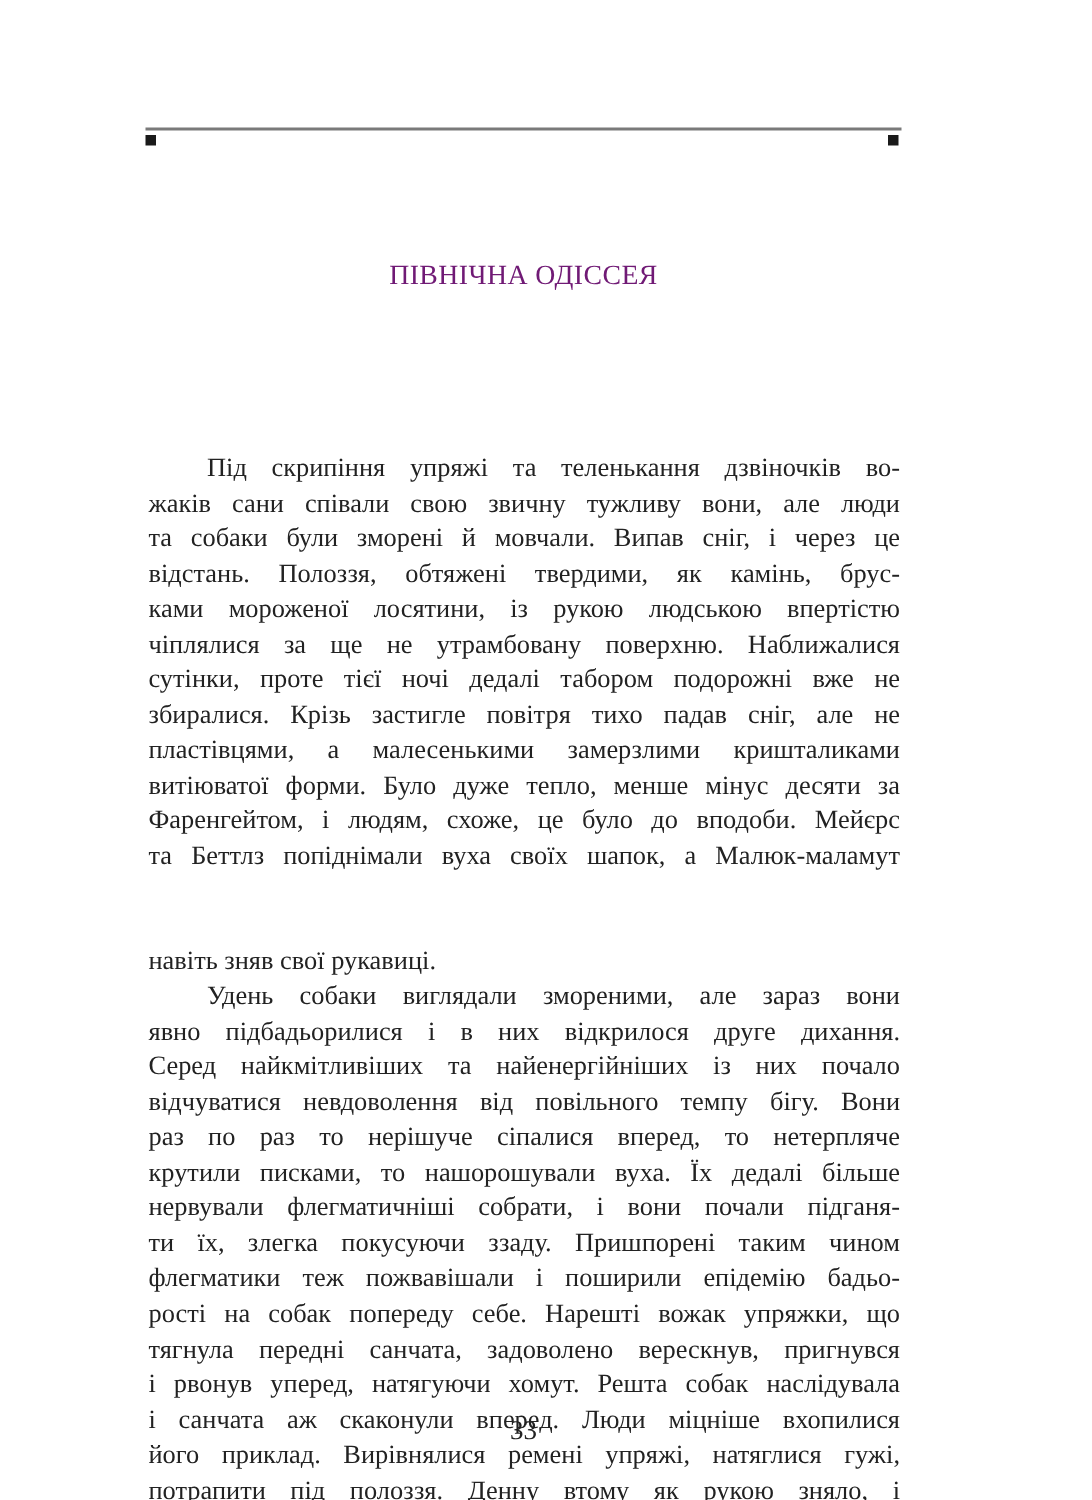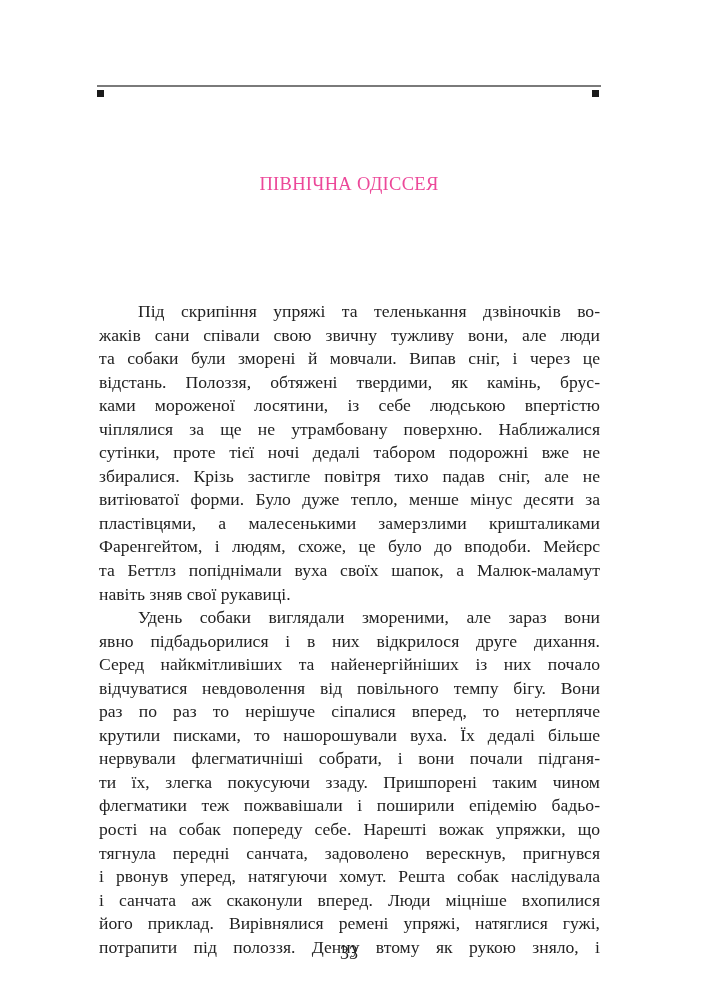--- a/index.html
+++ b/index.html
@@ -3,50 +3,50 @@
   <meta charset="utf-8">
   <style>
     html, body { margin: 0; padding: 0; background: #ffffff; }
     body { width: 728px; height: 1000px; position: relative; overflow: hidden;
            font-family: "Liberation Serif", "DejaVu Serif", serif; color: #1e1e1e; }
     .rule { position: absolute; left: 97px; top: 85px; width: 504px; height: 2px; background: #7a7a7a; }
     .marker { position: absolute; width: 7px; height: 7px; background: #1a1a1a; top: 90px; }
     .marker.left { left: 97px; }
     .marker.right { left: 592px; }
     .title { position: absolute; left: 97px; width: 504px; top: 174px; text-align: center;
-             font-size: 18.5px; letter-spacing: 0.3px; color: #ec4899; }
+             font-size: 18.5px; letter-spacing: 0.3px; color: #701a75; }
     .body-text { position: absolute; left: 99px; top: 300px; width: 501px;
                  font-size: 17.6px; line-height: 23.55px; text-align: justify; color: #222; }
     .line { display: block; text-align: justify; text-align-last: justify; white-space: nowrap; }
-    .line.last { text-align-last: left; }
+    .line.last { text-align-last: left; margin-top: 46px; }
     .line.indent { text-indent: 39px; }
     .page-num { position: absolute; left: 299px; width: 100px; top: 943px; text-align: center;
                 font-size: 18px; color: #222; }
   </style>
 </head>
 <body>
 
 <div class="rule"></div>
 <div class="marker left"></div>
 <div class="marker right"></div>
 
 <div class="title">ПІВНІЧНА ОДІССЕЯ</div>
 
 <div class="body-text">
   <div>
     <span class="line indent">Під скрипіння упряжі та теленькання дзвіночків во-</span>
     <span class="line">жаків сани співали свою звичну тужливу вони, але люди</span>
     <span class="line">та собаки були зморені й мовчали. Випав сніг, і через це</span>
     <span class="line">відстань. Полоззя, обтяжені твердими, як камінь, брус-</span>
-    <span class="line">ками мороженої лосятини, із себе людською впертістю</span>
+    <span class="line">ками мороженої лосятини, із рукою людською впертістю</span>
     <span class="line">чіплялися за ще не утрамбовану поверхню. Наближалися</span>
     <span class="line">сутінки, проте тієї ночі дедалі табором подорожні вже не</span>
     <span class="line">збиралися. Крізь застигле повітря тихо падав сніг, але не</span>
+    <span class="line">пластівцями, а малесенькими замерзлими кришталиками</span>
     <span class="line">витіюватої форми. Було дуже тепло, менше мінус десяти за</span>
-    <span class="line">пластівцями, а малесенькими замерзлими кришталиками</span>
     <span class="line">Фаренгейтом, і людям, схоже, це було до вподоби. Мейєрс</span>
     <span class="line">та Беттлз попіднімали вуха своїх шапок, а Малюк-маламут</span>
     <span class="line last">навіть зняв свої рукавиці.</span>
   </div>
   <div>
     <span class="line indent">Удень собаки виглядали зморeними, але зараз вони</span>
     <span class="line">явно підбадьорилися і в них відкрилося друге дихання.</span>
     <span class="line">Серед найкмітливіших та найенергійніших із них почало</span>
     <span class="line">відчуватися невдоволення від повільного темпу бігу. Вони</span>
     <span class="line">раз по раз то нерішуче сіпалися вперед, то нетерпляче</span>

